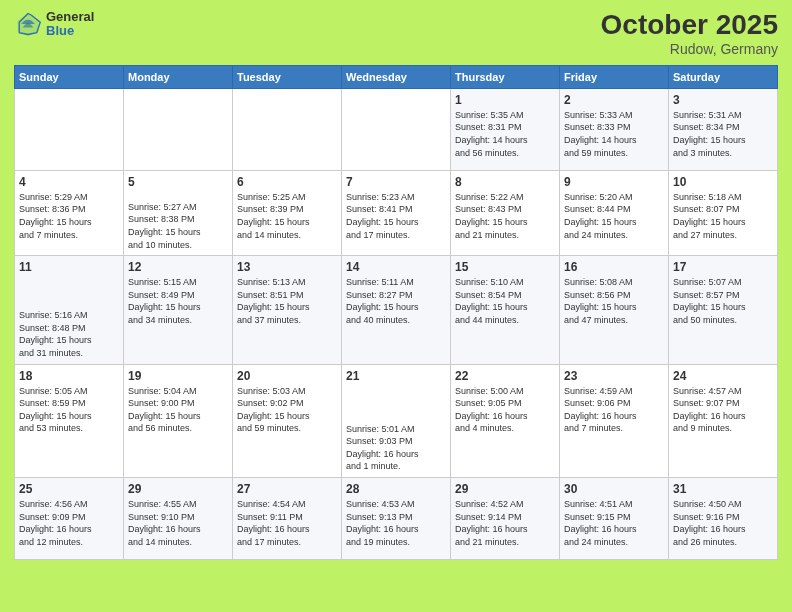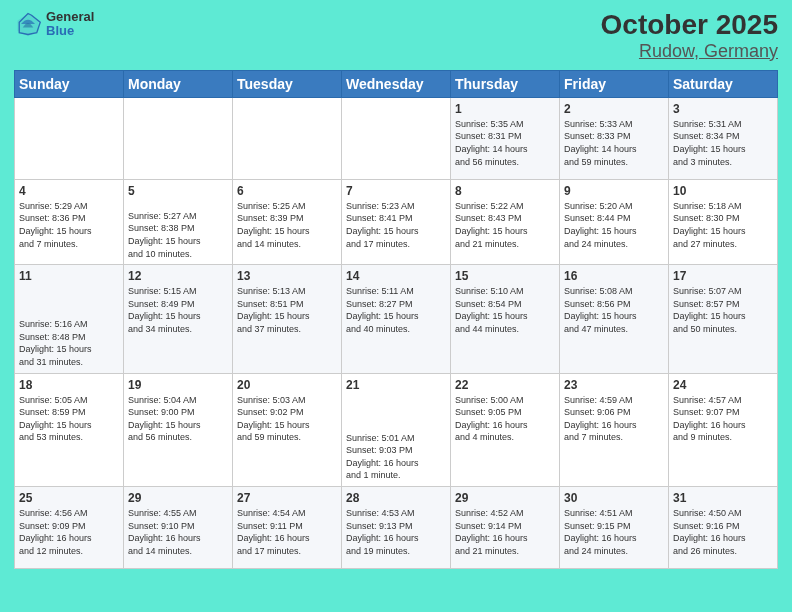--- a/index.html
+++ b/index.html
@@ -6,21 +6,21 @@
     body {
       font-family: Arial, sans-serif;
       background: #fff;
       width: 792px;
       height: 612px;
       overflow: hidden;
     }
     .page {
       width: 792px;
       height: 612px;
-      background: #5eead4;
+      background: #bef264;
       padding: 10px 14px;
     }
     .header {
       display: flex;
       justify-content: space-between;
       align-items: flex-start;
       margin-bottom: 8px;
     }
     .logo {
       display: flex;
@@ -49,33 +49,32 @@
     .title-block {
       text-align: right;
     }
     .month-title {
       font-size: 28px;
       font-weight: bold;
       color: #333;
       line-height: 1.1;
     }
     .subtitle {
-      font-size: 18px;
+      font-size: 14px;
       color: #555;
-      text-decoration: underline;
     }
     table {
       width: 100%;
       border-collapse: collapse;
       table-layout: fixed;
     }
     thead tr th {
       background-color: #3a7bbf;
       color: #fff;
-      font-size: 14px;
+      font-size: 11px;
       font-weight: bold;
       padding: 5px 4px;
       text-align: left;
       border: 1px solid #2a6aac;
     }
     tbody tr td {
       border: 1px solid #ccc;
       vertical-align: top;
       padding: 4px 4px;
       font-size: 9.5px;
@@ -206,21 +205,21 @@
           <td>
             <div class="day-number">9</div>
             <div class="day-info" style="white-space: pre-line;">Sunrise: 5:20 AM
 Sunset: 8:44 PM
 Daylight: 15 hours
 and 24 minutes.</div>
           </td>
           <td>
             <div class="day-number">10</div>
             <div class="day-info" style="white-space: pre-line;">Sunrise: 5:18 AM
-Sunset: 8:30 PM
+Sunset: 8:07 PM
 Daylight: 15 hours
 and 27 minutes.</div>
           </td>
         </tr>
         <tr>
           <td>
             <div class="day-number">11</div>
             <div class="day-info" style="white-space: pre-line; margin-top: 35px;">Sunrise: 5:16 AM
 Sunset: 8:48 PM
 Daylight: 15 hours

